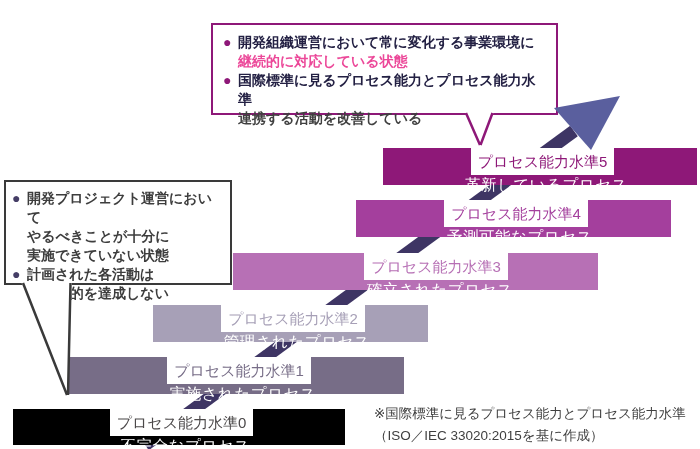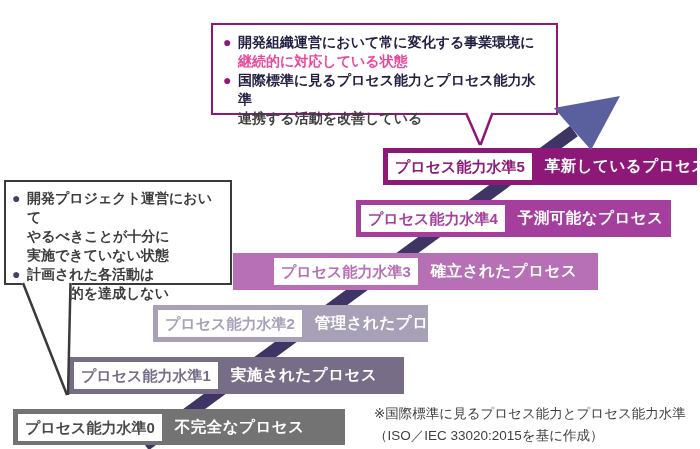--- a/index.html
+++ b/index.html
@@ -9,21 +9,21 @@
   }
   .page-title{
     position:absolute;left:8px;top:4px;font-size:15.5px;font-weight:bold;
     color:#15151e;letter-spacing:.5px;
   }
   svg.layer{position:absolute;left:0;top:0;}
   #svg-back{z-index:1;}
   #svg-front{z-index:4;}
   .bar{
     position:absolute;height:37px;display:flex;align-items:center;z-index:2;
-    color:#fff;font-weight:bold;white-space:nowrap;
+    color:#fff;font-weight:normal;white-space:nowrap;flex-direction:column;
   }
   .bar .tag{
     background:#fff;padding:3px 7px;margin-left:5px;font-size:15px;line-height:1.4;
   }
   .bar .desc{margin-left:13px;font-size:15.5px;letter-spacing:.5px;}
   .lv5{left:383px;top:148px;width:314px;}
   .lv4{left:313px;top:200px;width:315px;margin-left:43px;}
   .lv3{left:233px;top:253px;width:329px;padding-left:36px;}
   .lv2{left:153px;top:305px;width:275px;}
   .lv1{left:69px;top:357px;width:335px;}
@@ -64,21 +64,21 @@
     <span class="desc">確立されたプロセス</span>
   </div>
   <div class="bar lv2" style="background-color: rgb(167, 160, 183);">
     <span class="tag" style="color: rgb(167, 160, 183);">プロセス能力水準2</span>
     <span class="desc">管理されたプロセス</span>
   </div>
   <div class="bar lv1" style="background-color: rgb(119, 109, 135);">
     <span class="tag" style="color: rgb(119, 109, 135);">プロセス能力水準1</span>
     <span class="desc">実施されたプロセス</span>
   </div>
-  <div class="bar lv0" style="background-color: #737373;">
+  <div class="bar lv0" style="background-color: #000000;">
     <span class="tag" style="color: rgb(75, 72, 73);">プロセス能力水準0</span>
     <span class="desc">不完全なプロセス</span>
   </div>
 
   <div class="callout top-box" style="border-color: rgb(142, 24, 120);">
     <div class="cl-line">
       <span class="cl-bullet" style="color: rgb(142, 24, 120);">●</span>
       <span style="color: rgb(35, 32, 67);">開発組織運営において常に変化する事業環境に</span>
     </div>
     <div class="cl-line">

